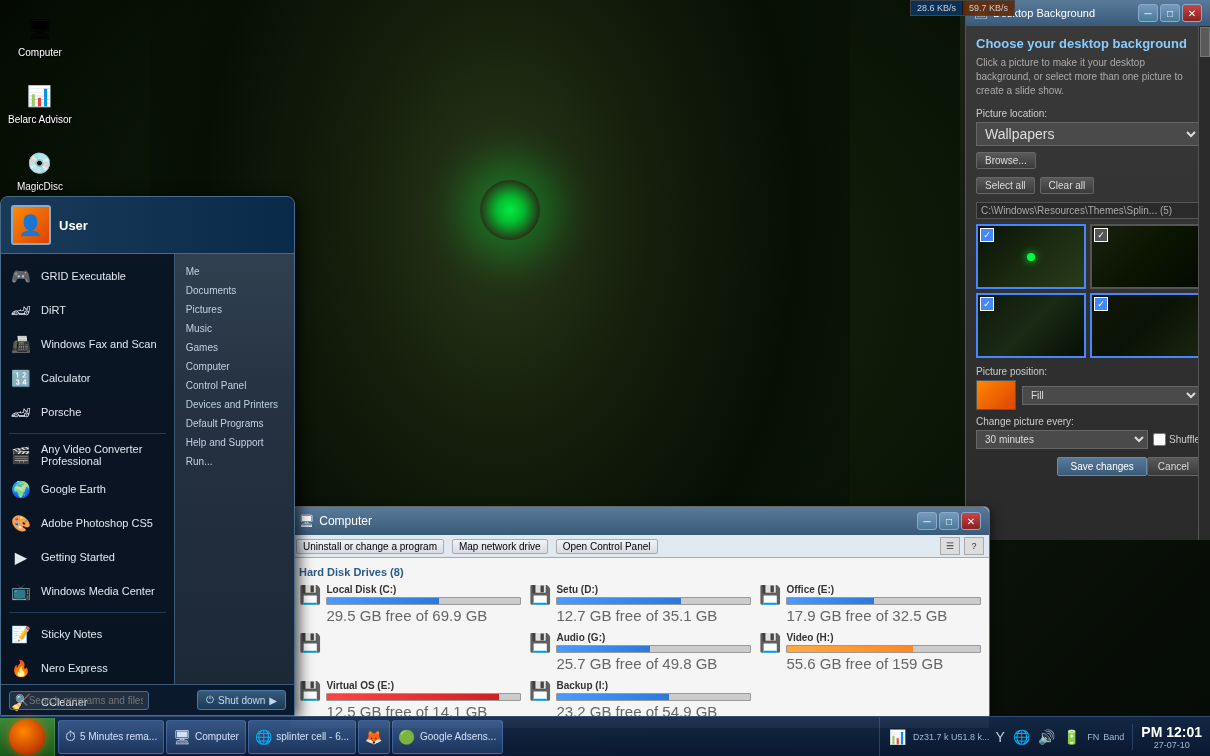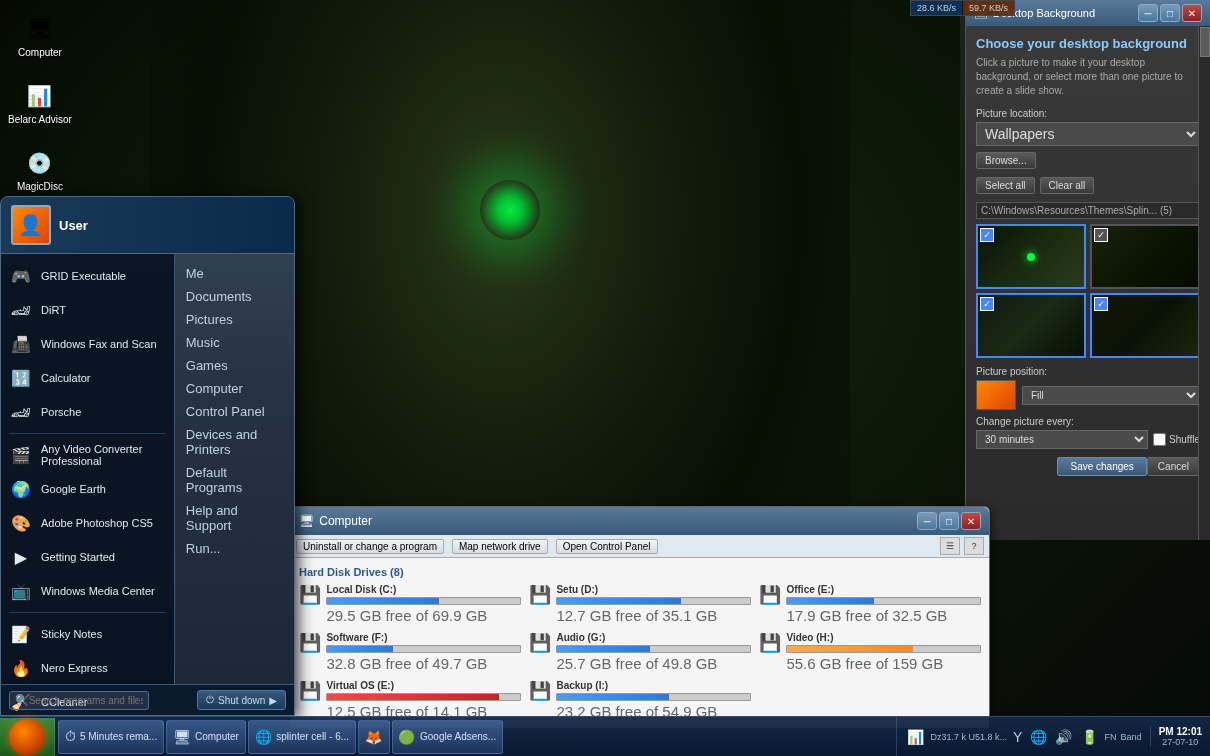--- a/index.html
+++ b/index.html
@@ -175,21 +175,21 @@
       background: rgba(180,200,220,0.08);
       padding: 8px 5px;
     }
 
     .start-right-item {
       display: flex;
       align-items: center;
       padding: 4px 6px;
       cursor: pointer;
       color: #c0d0e0;
-      font-size: 13px;
+      font-size: 10px;
       border-radius: 3px;
     }
 
     #start-menu-footer {
       background: rgba(10,25,45,0.98);
       border-top: 1px solid #3a5a7a;
       padding: 5px 8px;
       display: flex;
       align-items: center;
       justify-content: space-between;
@@ -678,21 +678,21 @@
       display: flex;
       flex-direction: column;
       align-items: center;
       padding: 0 8px;
       border-left: 1px solid rgba(100,150,220,0.3);
       flex-shrink: 0;
     }
 
     .clock-time {
       color: white;
-      font-size: 10px;
+      font-size: 14px;
       font-weight: bold;
     }
 
     .clock-date {
       color: #a0b8d8;
       font-size: 9px;
     }
 
     .tray-text {
       font-size: 9px;
@@ -925,27 +925,20 @@
             <div class="drive-name">Office (E:)</div>
             <div class="drive-bar">
                 <div class="drive-fill" style="width:45%"></div>
               </div>
             <div class="drive-size">17.9 GB free of 32.5 GB</div>
           </div>
         </div>
 
         <div class="drive-item">
           <div class="drive-icon">💾</div>
-          <div class="drive-info">
-            <div class="drive-name">Software (F:)</div>
-            <div class="drive-bar">
-                <div class="drive-fill" style="width:34%"></div>
-              </div>
-            <div class="drive-size">32.8 GB free of 49.7 GB</div>
-          </div>
         </div>
 
         <div class="drive-item">
           <div class="drive-icon">💾</div>
           <div class="drive-info">
             <div class="drive-name">Audio (G:)</div>
             <div class="drive-bar">
                 <div class="drive-fill" style="width:48%"></div>
               </div>
             <div class="drive-size">25.7 GB free of 49.8 GB</div>

